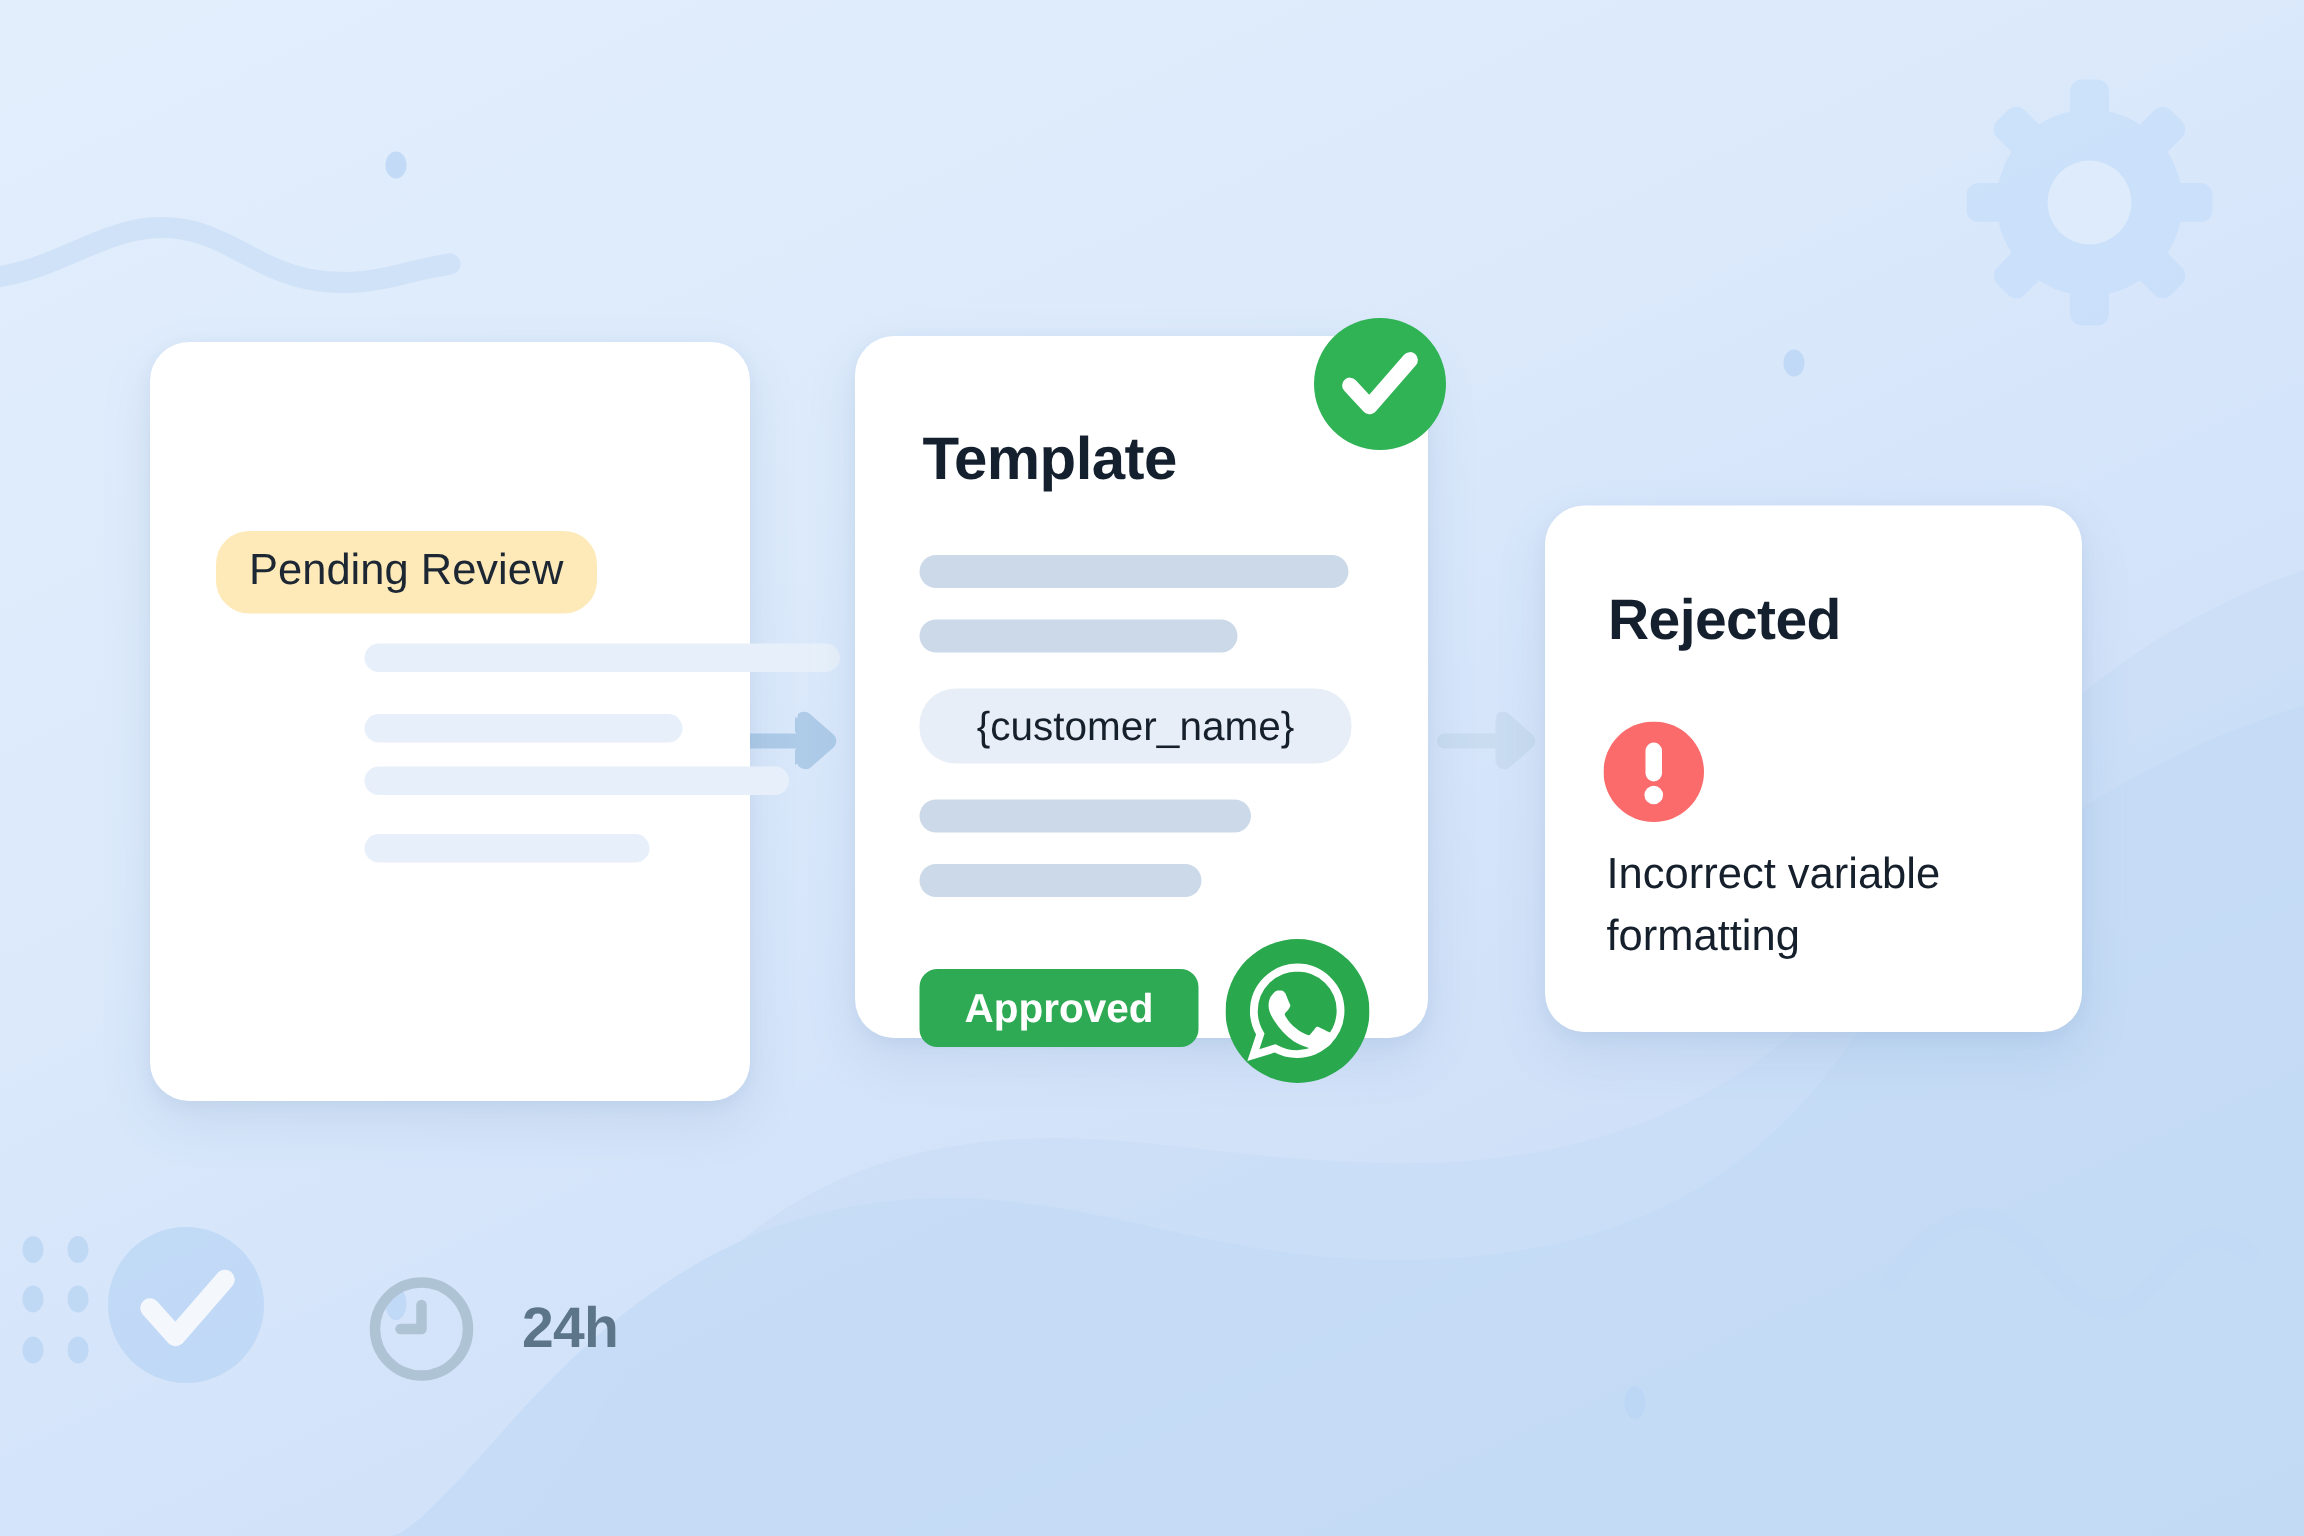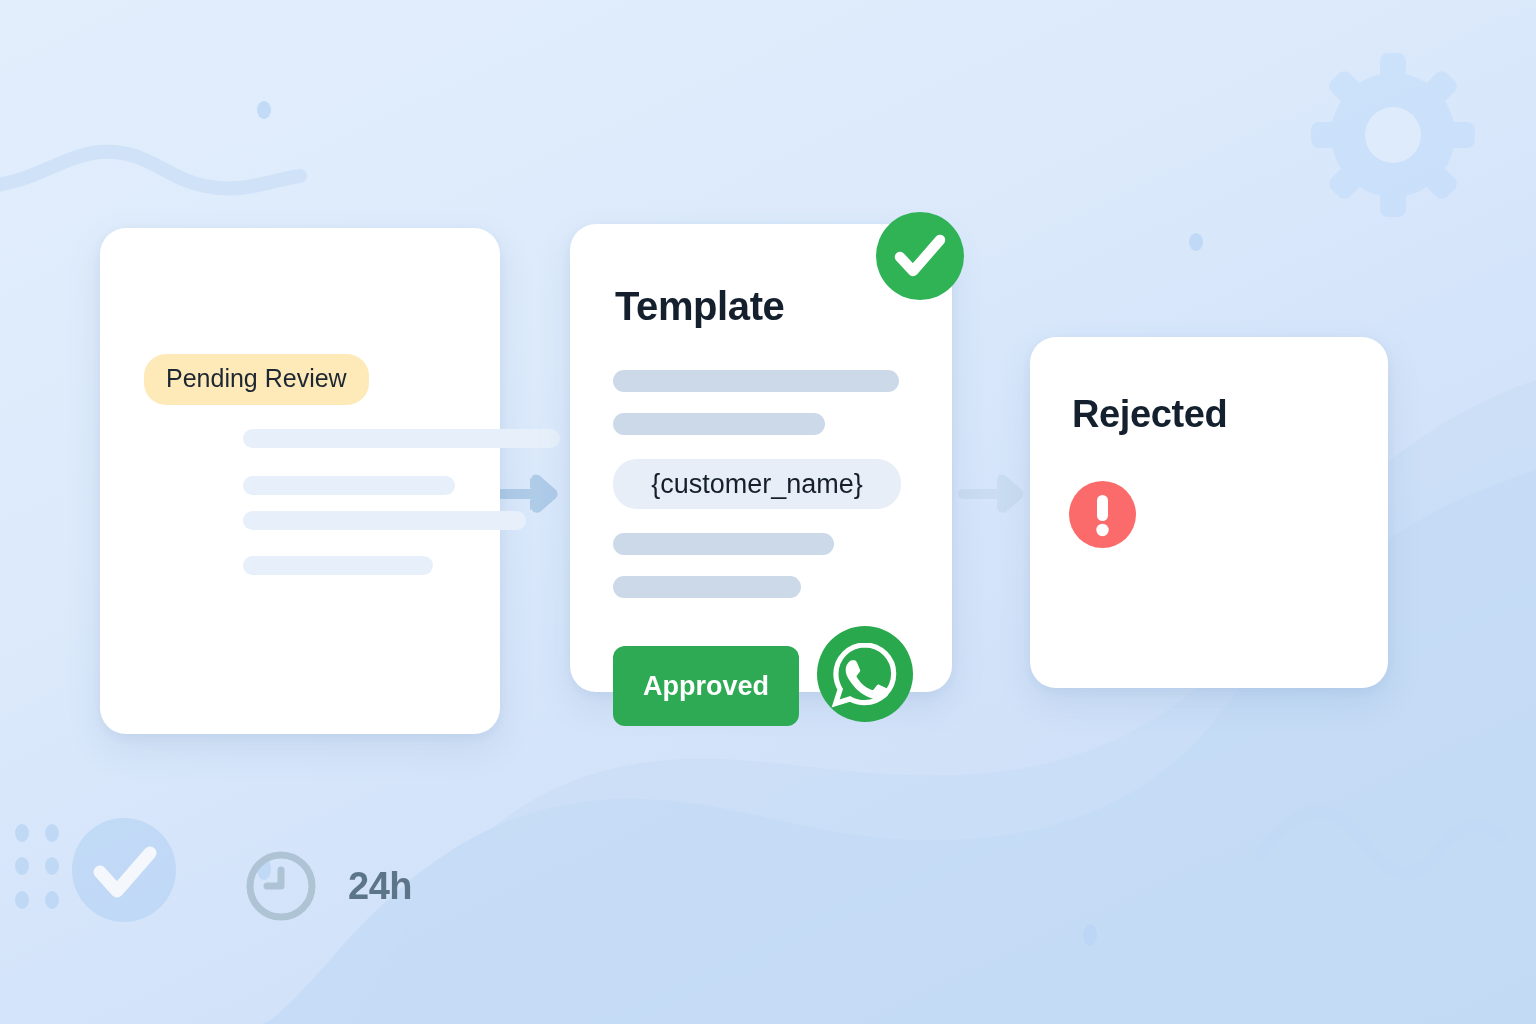--- a/index.html
+++ b/index.html
@@ -38,21 +38,21 @@
   #submit-title { position: absolute; left: 43px; top: 50px; font-size: 40px; }
   #template-title { position: absolute; left: 45px; top: 60px; font-size: 40px; }
   #rejected-title { position: absolute; left: 42px; top: 56px; font-size: 38px; }
 
   
   #pending-pill {
     position: absolute; left: 44px; top: 126px;
     background: #fdeab8;
     border-radius: 22px;
     padding: 10px 22px 12px 22px;
-    font-size: 25px;
+    font-size: 29px;
     color: #1d2733;
   }
 
   
   .sk1 { position: absolute; height: 19px; border-radius: 10px; background: #e7f0fa; left: 143px; }
 
   
   .sk2 { position: absolute; height: 22px; border-radius: 11px; background: #ccd9e9; left: 613px; }
 
   
@@ -67,21 +67,21 @@
   }
 
   
   #clock-row { position: absolute; left: 143px; top: 620px; display: flex; align-items: center; gap: 29px; }
   #clock-icon { width: 76px; height: 76px; }
   #clock-label { font-size: 38px; color: #5c7589; font-weight: bold; letter-spacing: -0.5px; }
 
   
   #approved-btn {
     position: absolute; left: 613px; top: 646px;
-    width: 186px; height: 80px;
+    width: 186px; height: 52px;
     background: #2eaa54;
     border-radius: 12px;
     display: flex; align-items: center; justify-content: center;
     color: #ffffff; font-size: 27px; font-weight: bold;
     border: none; cursor: pointer;
     font-family: "Liberation Sans", sans-serif;
   }
 
   
   #whatsapp-badge { position: absolute; left: 817px; top: 626px; width: 96px; height: 96px; }
@@ -210,14 +210,15 @@
   <div class="card" id="card-rejected">
     <div class="card-title" id="rejected-title">Rejected</div>
   </div>
 
   <svg id="alert-icon" viewBox="0 0 67 67">
     <circle cx="33.5" cy="33.5" r="33.5" fill="#fb6b6b"></circle>
     <rect x="28" y="14" width="11" height="26" rx="5.5" fill="#ffffff"></rect>
     <circle cx="33.5" cy="49" r="6.2" fill="#ffffff"></circle>
   </svg>
 
+  <div id="reject-reason">Incorrect variable formatting</div>
 
 </div>
 
 </body></html>

